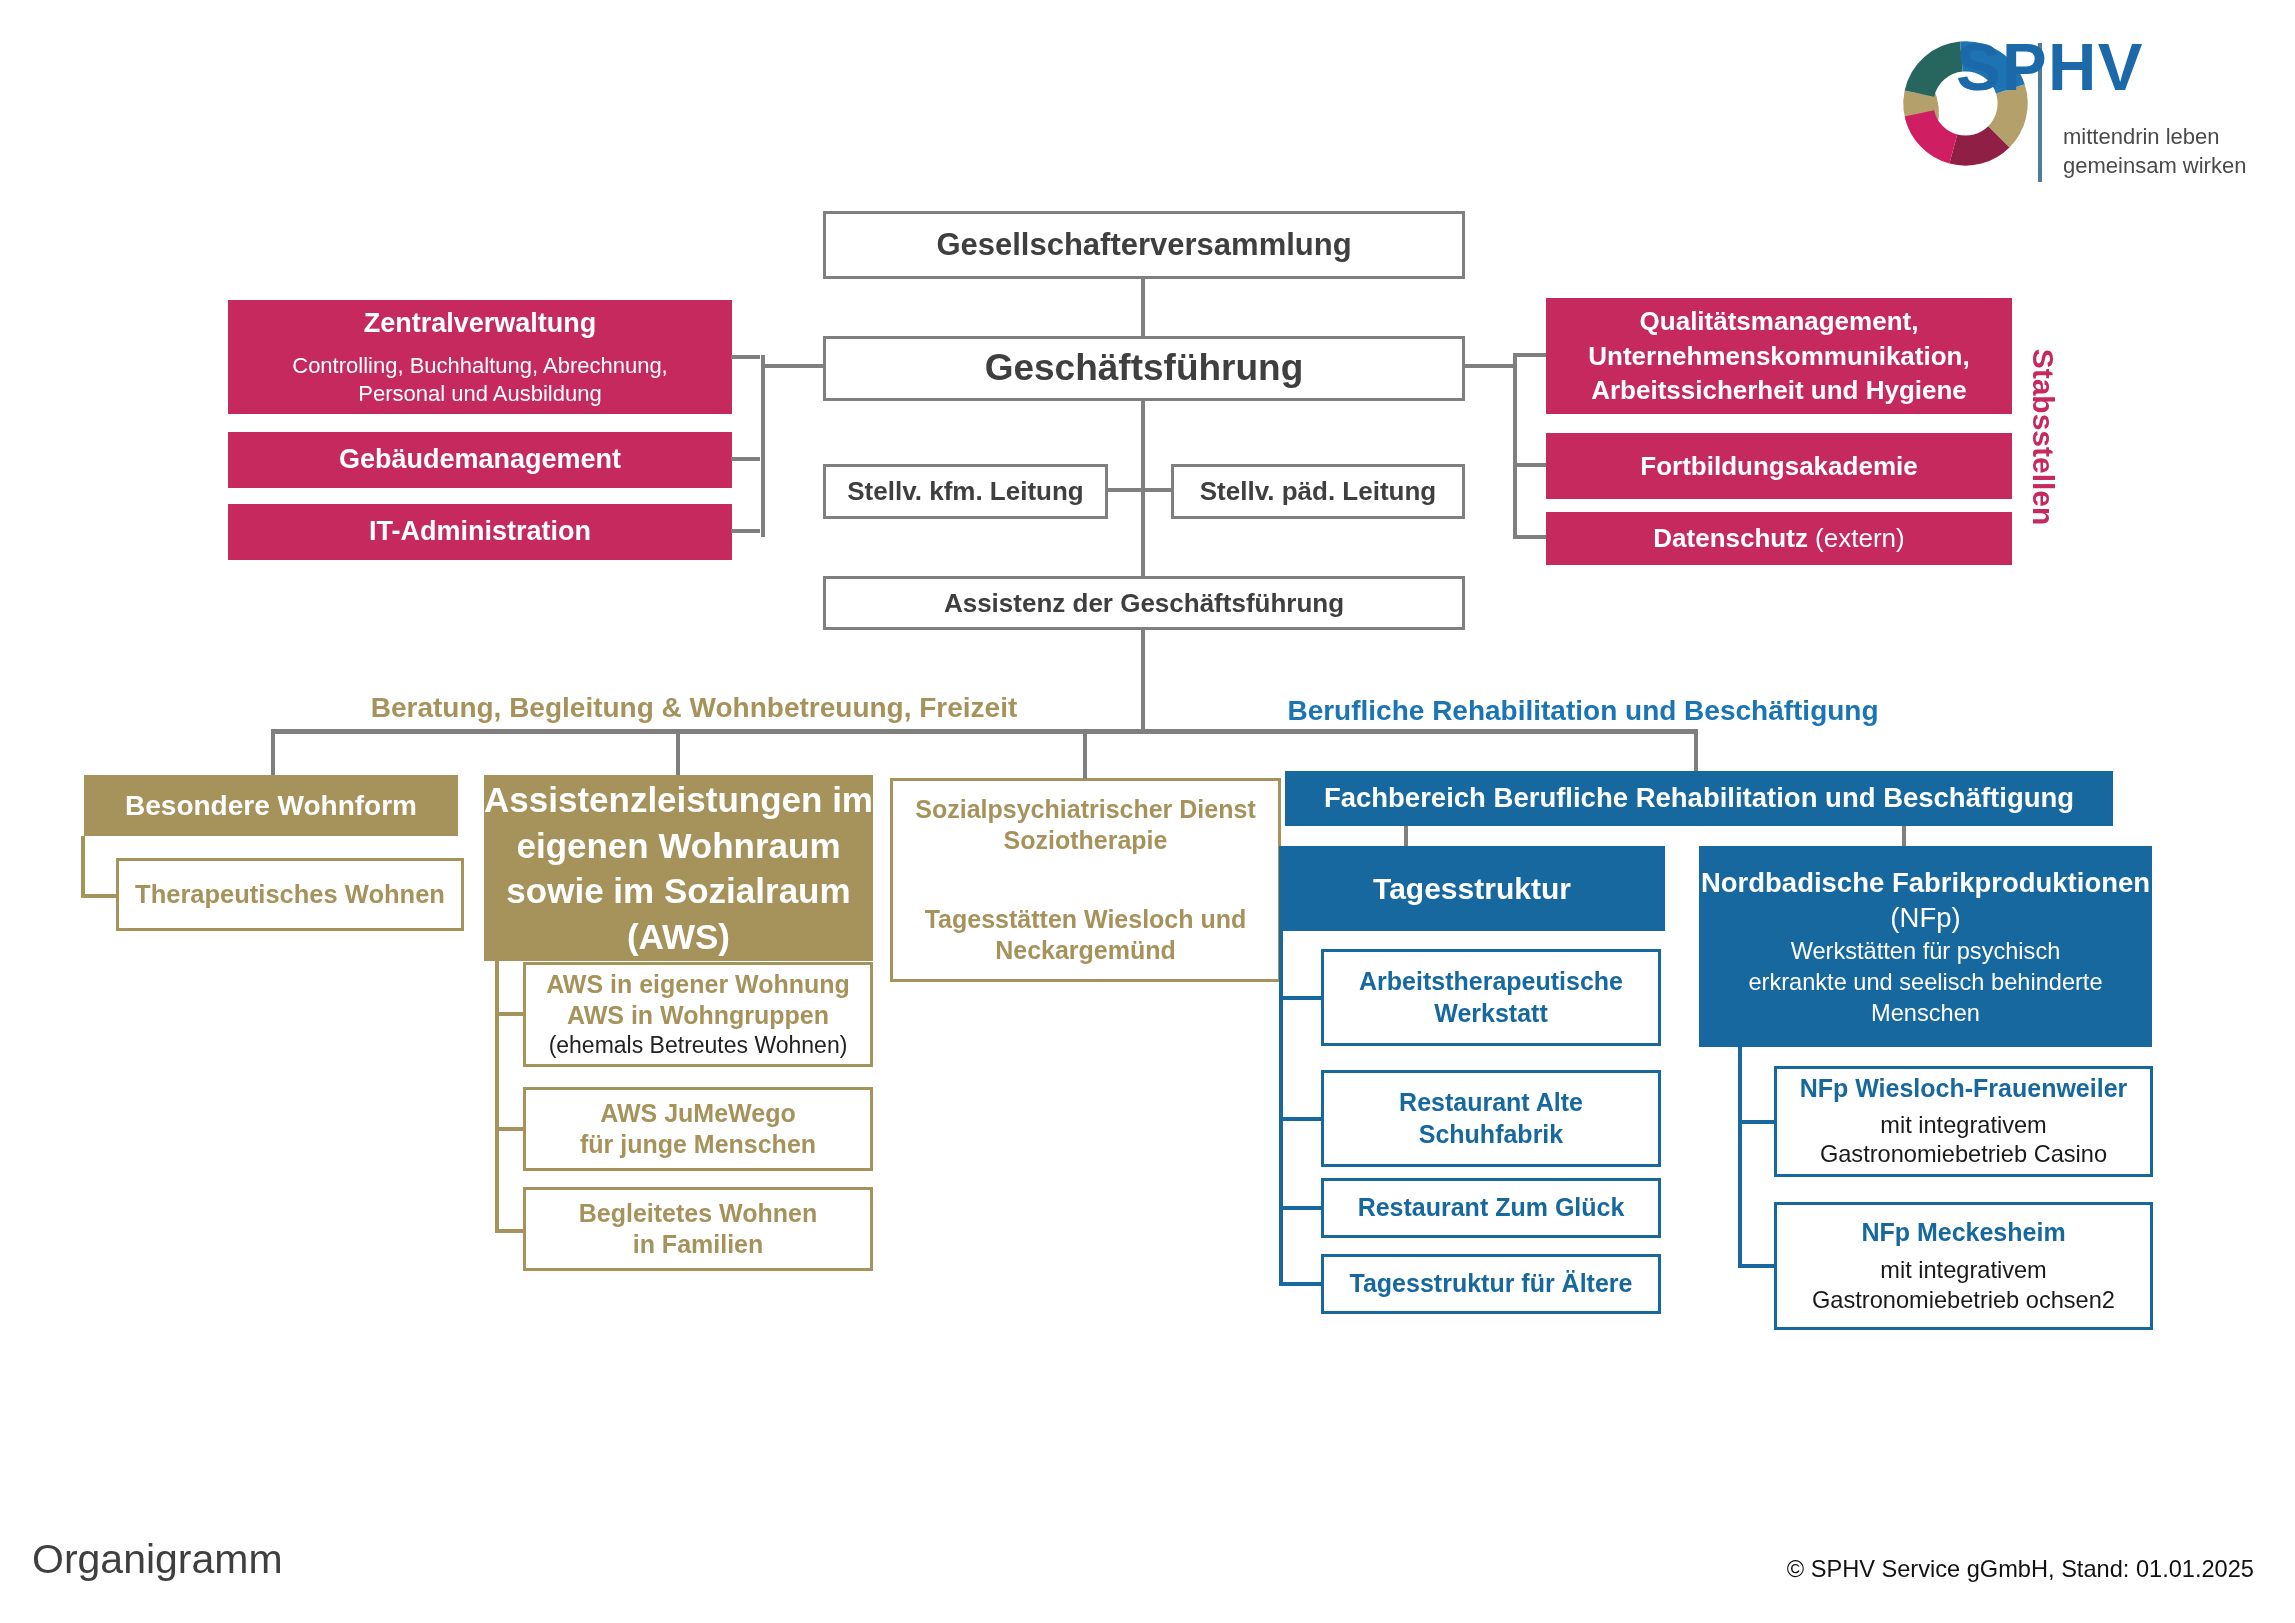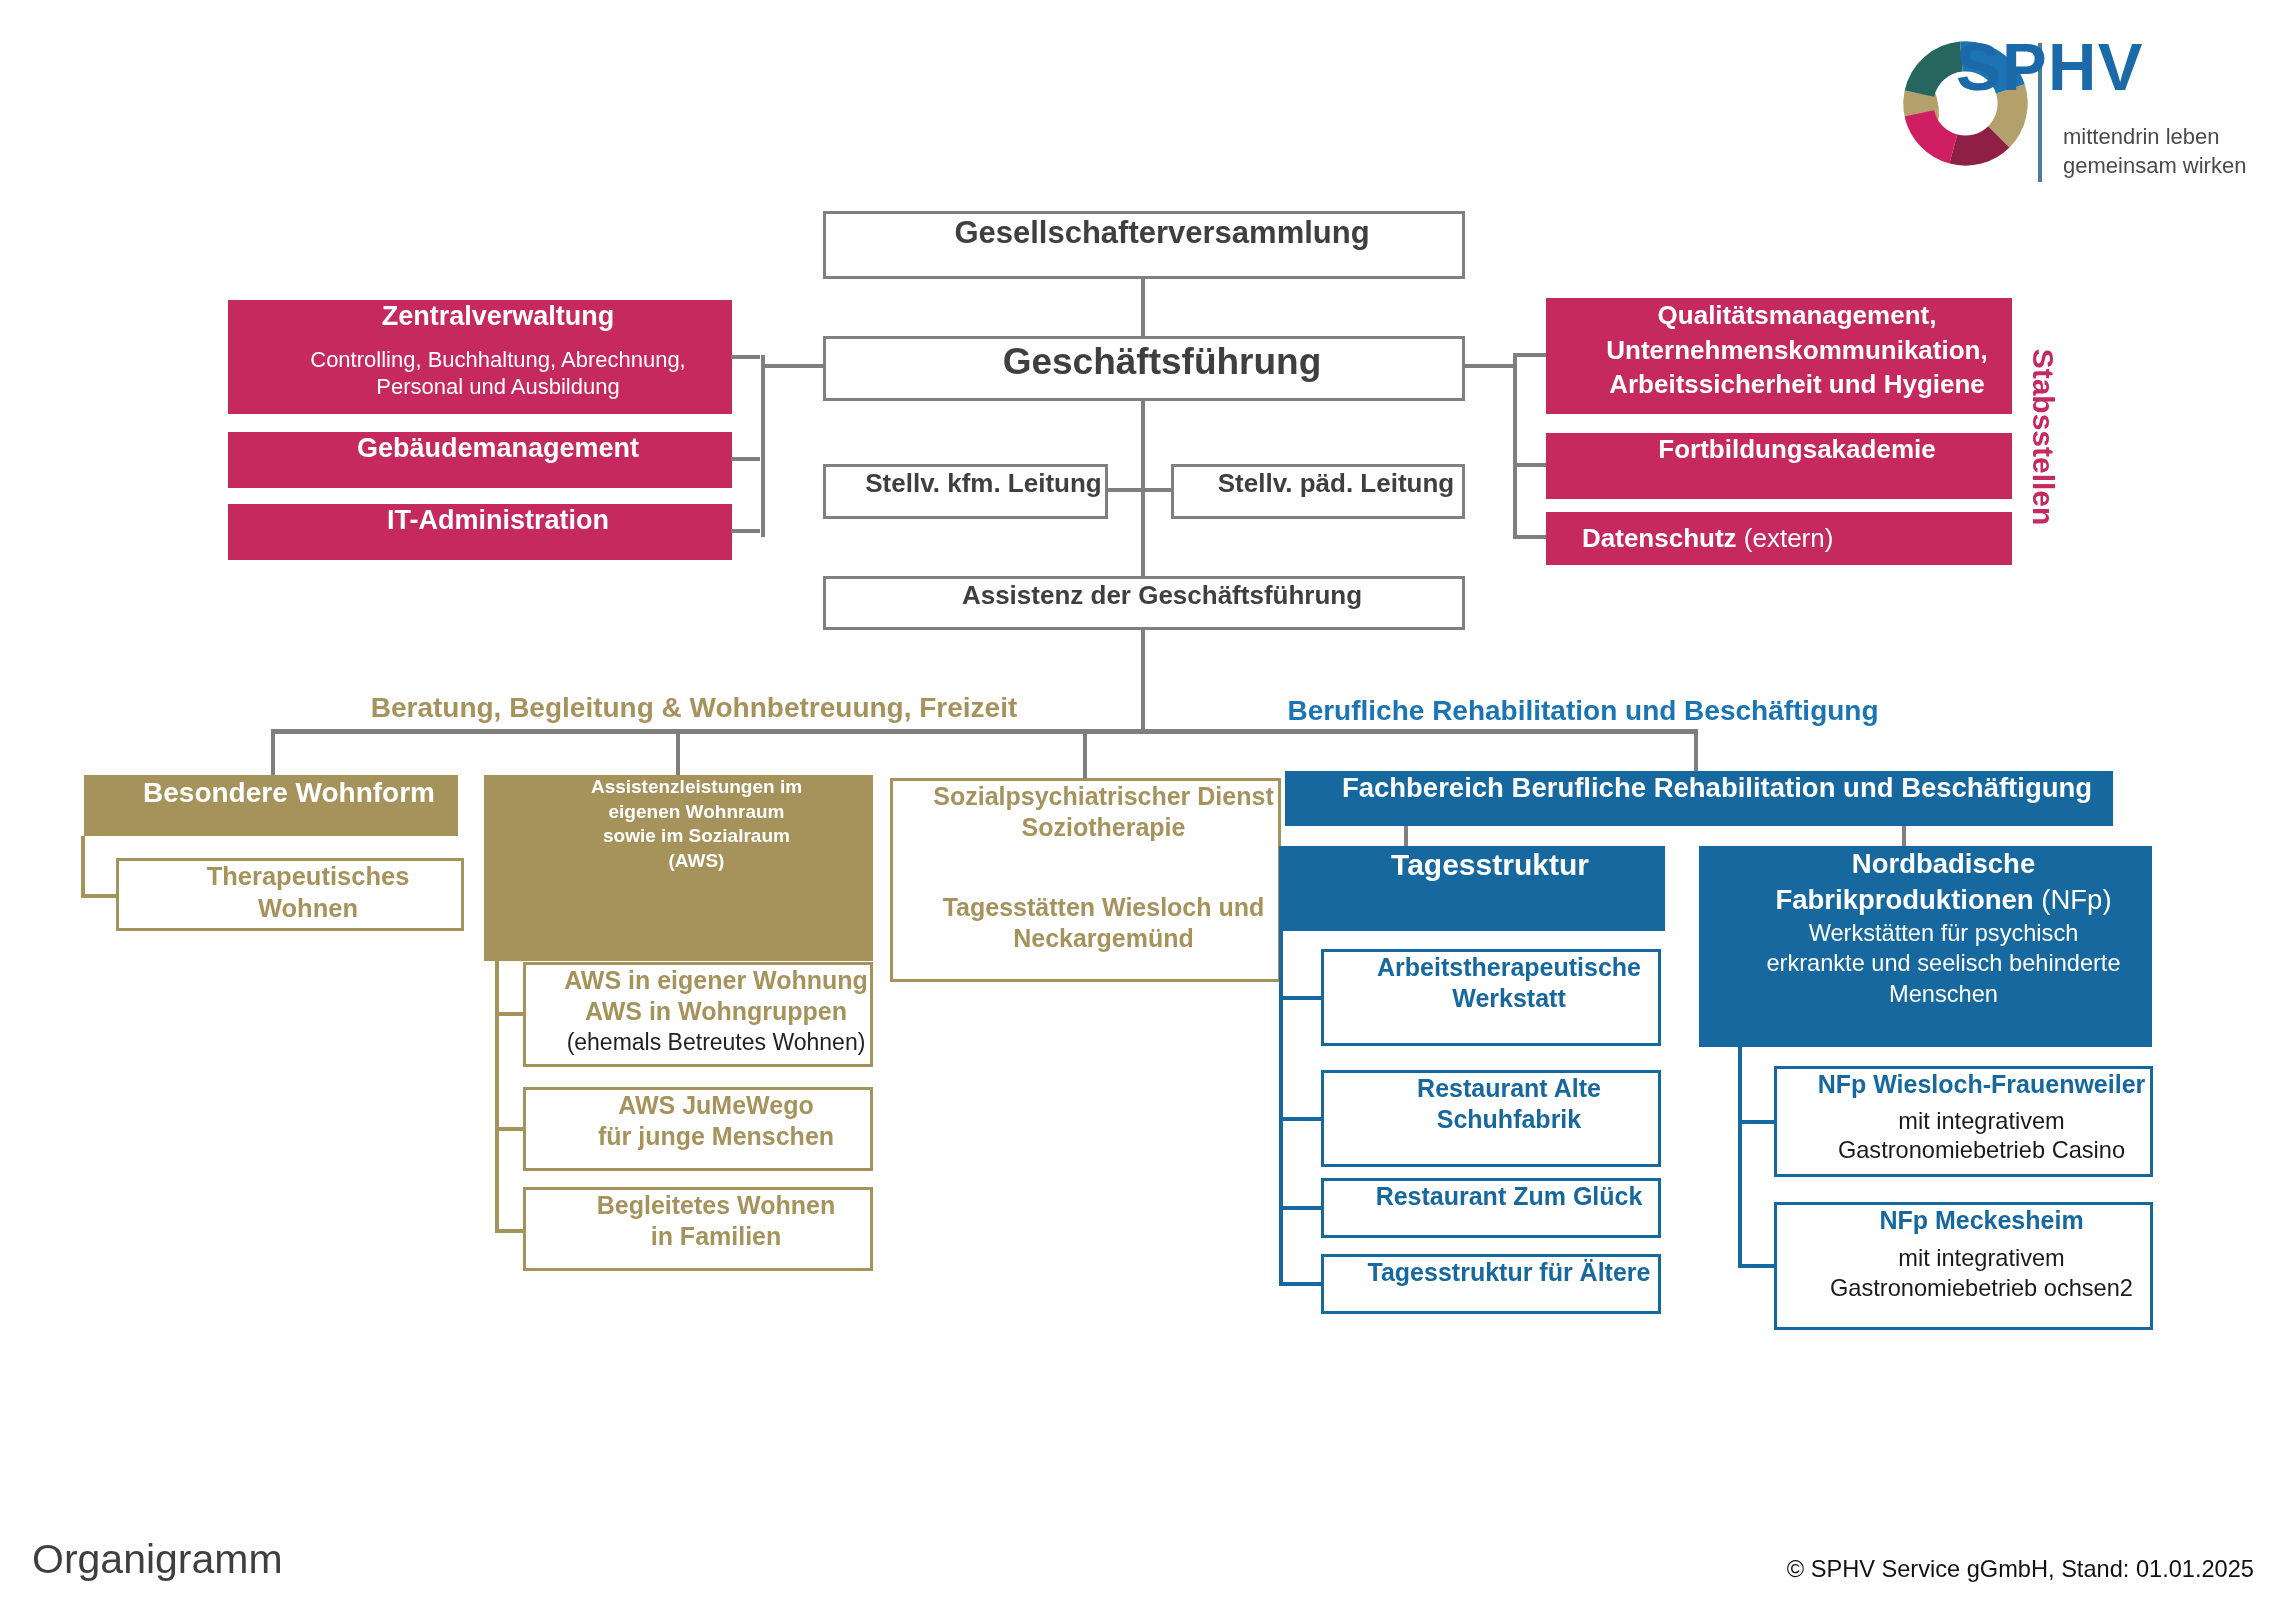--- a/index.html
+++ b/index.html
@@ -1,22 +1,22 @@
 <!DOCTYPE html>
 <html style="font-size:10.5px"><head>
 <meta charset="utf-8">
 <style>
   html,body{margin:0;padding:0;background:#ffffff;}
   #canvas{position:relative;width:2295px;height:1623px;background:#ffffff;overflow:hidden;
           font-family:"Liberation Sans", sans-serif;}
   .ln{position:absolute;background:#7F7F7F;}
   .ln.gold{background:#A6935C;}
   .ln.blue{background:#16689E;}
-  .box{position:absolute;display:flex;flex-direction:column;align-items:center;
-       text-align:center;box-sizing:border-box;white-space:pre-line;font-weight:bold;line-height:1.25;padding-left:36px;}
+  .box{position:absolute;display:flex;flex-direction:column;align-items:center;justify-content:center;
+       text-align:center;box-sizing:border-box;white-space:pre-line;font-weight:bold;line-height:1.25;}
   .wbox{background:#fff;border:3.3px solid #7F7F7F;color:#3F3F3F;}
   .pbox{background:#C5295E;color:#fff;}
   .goldfill{background:#A6935C;color:#fff;}
   .goldline{background:#fff;border:3.9px solid #A6935C;color:#A6935C;}
   .bluefill{background:#16689E;color:#fff;}
   .blueline{background:#fff;border:3.9px solid #16689E;color:#16689E;}
   .sub{font-weight:normal;}
   .branch-label{position:absolute;text-align:center;font-weight:700;white-space:nowrap;}
   .note{font-weight:normal;color:#222222;}
   .inline-normal{font-weight:normal;}
@@ -90,21 +90,21 @@
   <div class="branch-label" style="left:236px;top:692px;width:916px;font-size:28px;color:#A6935C;">Beratung, Begleitung &amp; Wohnbetreuung, Freizeit</div>
   <div class="branch-label" style="left:1125px;top:695px;width:916px;font-size:28px;color:#1B74B4;">Berufliche Rehabilitation und Beschäftigung</div>
 
   <div class="box goldfill" style="left:84px;top:775px;width:374px;height:61px;font-size:28px;">
     <span>Besondere Wohnform</span>
   </div>
   <div class="box goldline" style="left:116px;top:858px;width:348px;height:73px;font-size:25.5px;">
     <span>Therapeutisches Wohnen</span>
   </div>
 
-  <div class="box goldfill" style="left:484px;top:775px;width:389px;height:186px;font-size:19px;line-height:1.3;">
+  <div class="box goldfill" style="left:484px;top:775px;width:389px;height:186px;font-size:35px;line-height:1.3;">
     <span>Assistenzleistungen im
 eigenen Wohnraum
 sowie im Sozialraum
 (AWS)</span>
   </div>
   <div class="box goldline" style="left:523px;top:962px;width:350px;height:105px;font-size:25px;">
     <span>AWS in eigener Wohnung
 AWS in Wohngruppen</span>
     <span class="note" style="font-size:23px;">(ehemals Betreutes Wohnen)</span>
   </div>

